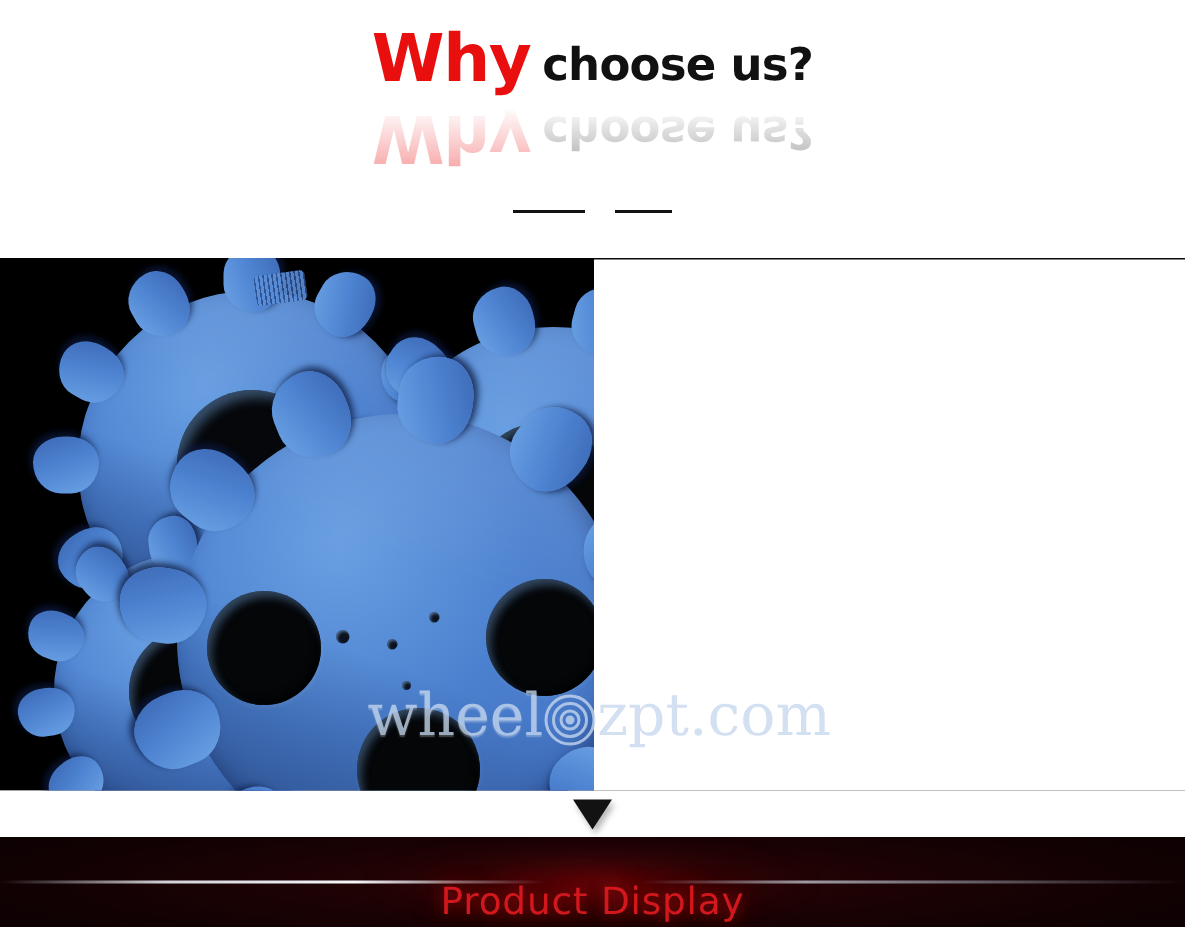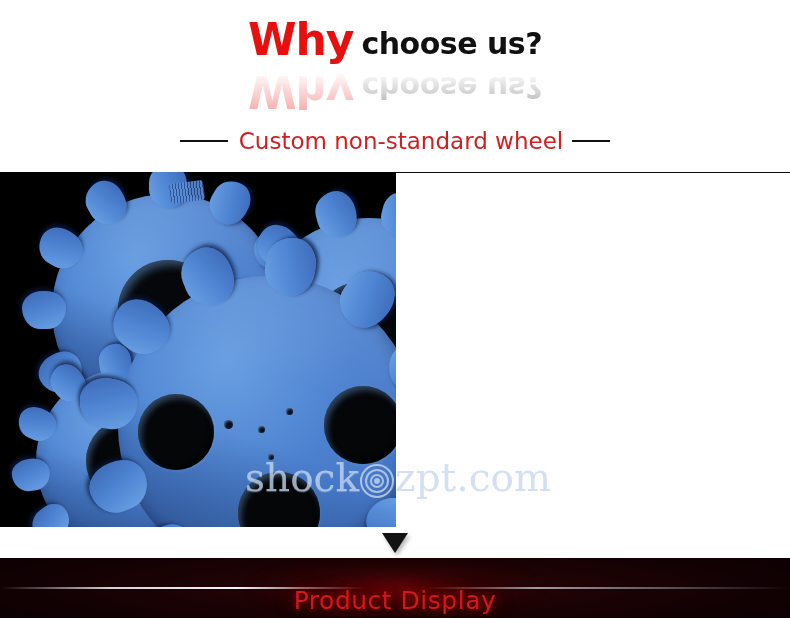--- a/index.html
+++ b/index.html
@@ -352,21 +352,20 @@
     </div>
     <div class="reflection-wrap">
       <div class="headline-reflection">
         <span class="hl-why">Why</span><span class="hl-rest">choose us?</span>
       </div>
     </div>
   </div>
 
   <div class="section-title-row">
     <div class="rule rule-left"></div>
-    <div class="section-title">Custom non-standard wheel</div>
     <div class="rule rule-right"></div>
   </div>
 
   <div class="band-hairline" style="top:172px;"></div>
 
   <div class="media-band">
 
     <div class="photo-panel">
       <div class="gear-stage">
 
@@ -527,21 +526,21 @@
               <i style="left:80px;top:-16px;width:38px;height:32px;"></i>
             </div>
           <div class="hole" style="left:50px; top:50px; width:86px; height:86px;"></div>
         </div>
 
       </div>
     </div>
 
 
     <div class="watermark">
-      <span>shock</span><span class="at-mark"><span></span><span></span><span></span><span></span></span><span>zpt.com</span>
+      <span>wheel</span><span class="at-mark"><span></span><span></span><span></span><span></span></span><span>zpt.com</span>
     </div>
 
   </div>
 
   <div class="band-hairline" style="top:527px;"></div>
 
   <div class="arrow-zone">
     <div class="arrow"></div>
   </div>
 

